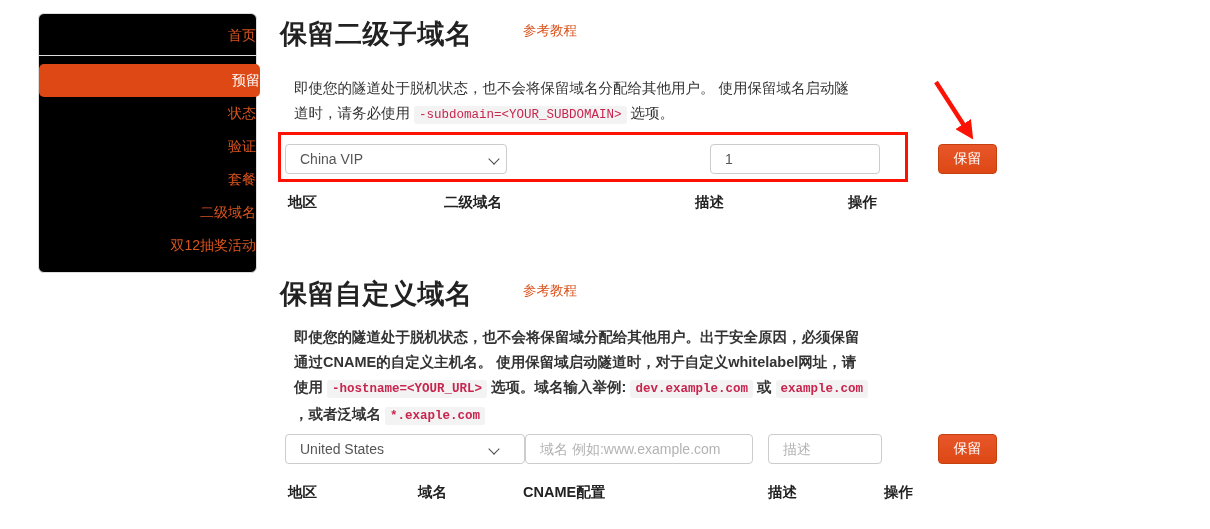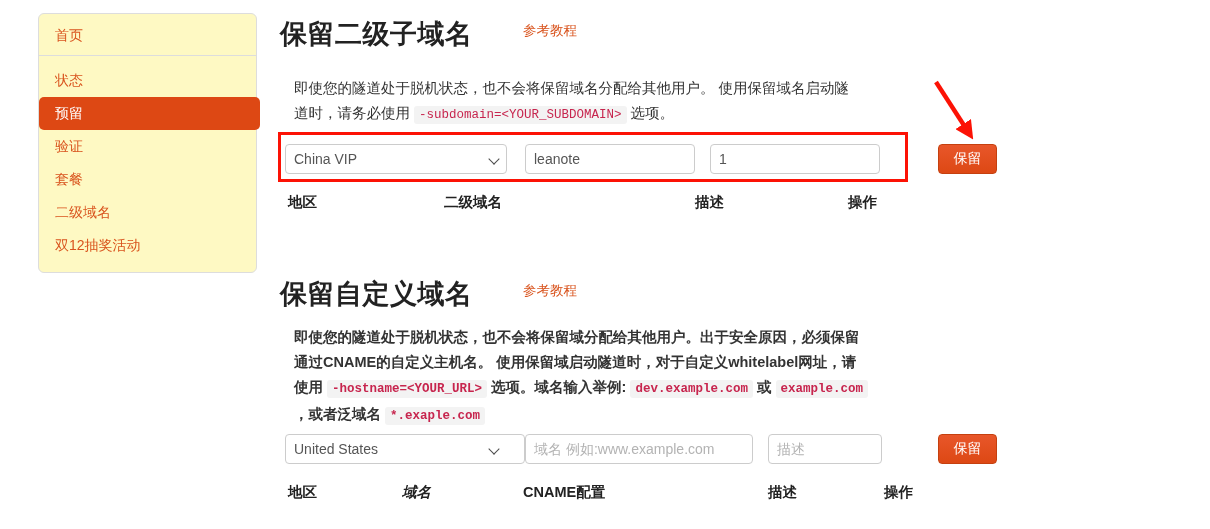--- a/index.html
+++ b/index.html
@@ -15,23 +15,24 @@
     overflow: hidden;
     position: relative;
   }
 
   
   #sidebar-card {
     position: absolute;
     left: 38px;
     top: 13px;
     width: 217px;
-    background: #fef9c3;
+    background: #000000;
     border: 1px solid #dddddd;
     border-radius: 6px;
+    text-align: right;
   }
   #sidebar-head {
     height: 42px;
     line-height: 42px;
     border-bottom: 1px solid #dddddd;
     padding-left: 16px;
     box-sizing: border-box;
   }
   #sidebar-head .nav-text {
     color: #d9541e;
@@ -111,21 +112,21 @@
   select.ctl, input.ctl {
     position: absolute;
     height: 30px;
     box-sizing: border-box;
     border: 1px solid #cccccc;
     border-radius: 4px;
     background: #ffffff;
     font-family: "Liberation Sans", "DejaVu Sans", sans-serif;
     font-size: 14px;
     color: #555555;
-    padding: 0 8px;
+    padding: 0 14px;
     outline: none;
   }
   select.ctl {
     -webkit-appearance: none;
     appearance: none;
     padding-right: 22px;
   }
   .select-wrap {
     position: absolute;
   }
@@ -195,25 +196,25 @@
   }
 </style>
 </head>
 <body>
 
 <div id="sidebar-card">
   <div id="sidebar-head">
     <span class="nav-text">首页</span>
   </div>
   <div id="sidebar-list">
-    <div class="nav-item">
-      <span>状态</span>
-    </div>
     <div class="nav-item active">
       <span>预留</span>
+    </div>
+    <div class="nav-item">
+      <span>状态</span>
     </div>
     <div class="nav-item">
       <span>验证</span>
     </div>
     <div class="nav-item">
       <span>套餐</span>
     </div>
     <div class="nav-item">
       <span>二级域名</span>
     </div>
@@ -238,21 +239,20 @@
 
   <div class="form-row" style="top:144px; width:920px; height:32px;">
 
     <div class="select-wrap" style="left:5px; top:0; width:222px;">
       <select class="ctl" style="left:0; top:0; width:222px;">
         <option>China VIP</option>
       </select>
       <span class="chev"></span>
     </div>
 
-    <input class="ctl" type="text" style="left: 245px; top: 0px; width: 170px;" value="leanote">
 
     <input class="ctl" type="text" style="left: 430px; top: 0px; width: 170px;" value="1">
 
     <button class="save-btn" style="left:658px; top:0;">保留</button>
   </div>
 
   <div class="thead" style="top:193px;">
     <span class="th" style="left:8px;">地区</span>
     <span class="th" style="left:164px;">二级域名</span>
     <span class="th" style="left:415px;">描述</span>
@@ -286,21 +286,21 @@
 
     <input class="ctl" type="text" style="left: 245px; top: 0px; width: 228px;" placeholder="域名 例如:www.example.com">
 
     <input class="ctl" type="text" style="left: 488px; top: 0px; width: 114px;" placeholder="描述">
 
     <button class="save-btn" style="left:658px; top:0;">保留</button>
   </div>
 
   <div class="thead" style="top:483px;">
     <span class="th" style="left:8px;">地区</span>
-    <span class="th" style="left:122px;font-style:italic;">域名</span>
+    <span class="th" style="left:138px;">域名</span>
     <span class="th" style="left:243px;">CNAME配置</span>
     <span class="th" style="left:488px;">描述</span>
     <span class="th" style="left:604px;">操作</span>
   </div>
 
 </div>
 
 <div id="highlight-box"></div>
 
 <svg id="arrow-annotation" viewBox="0 0 110 90">

